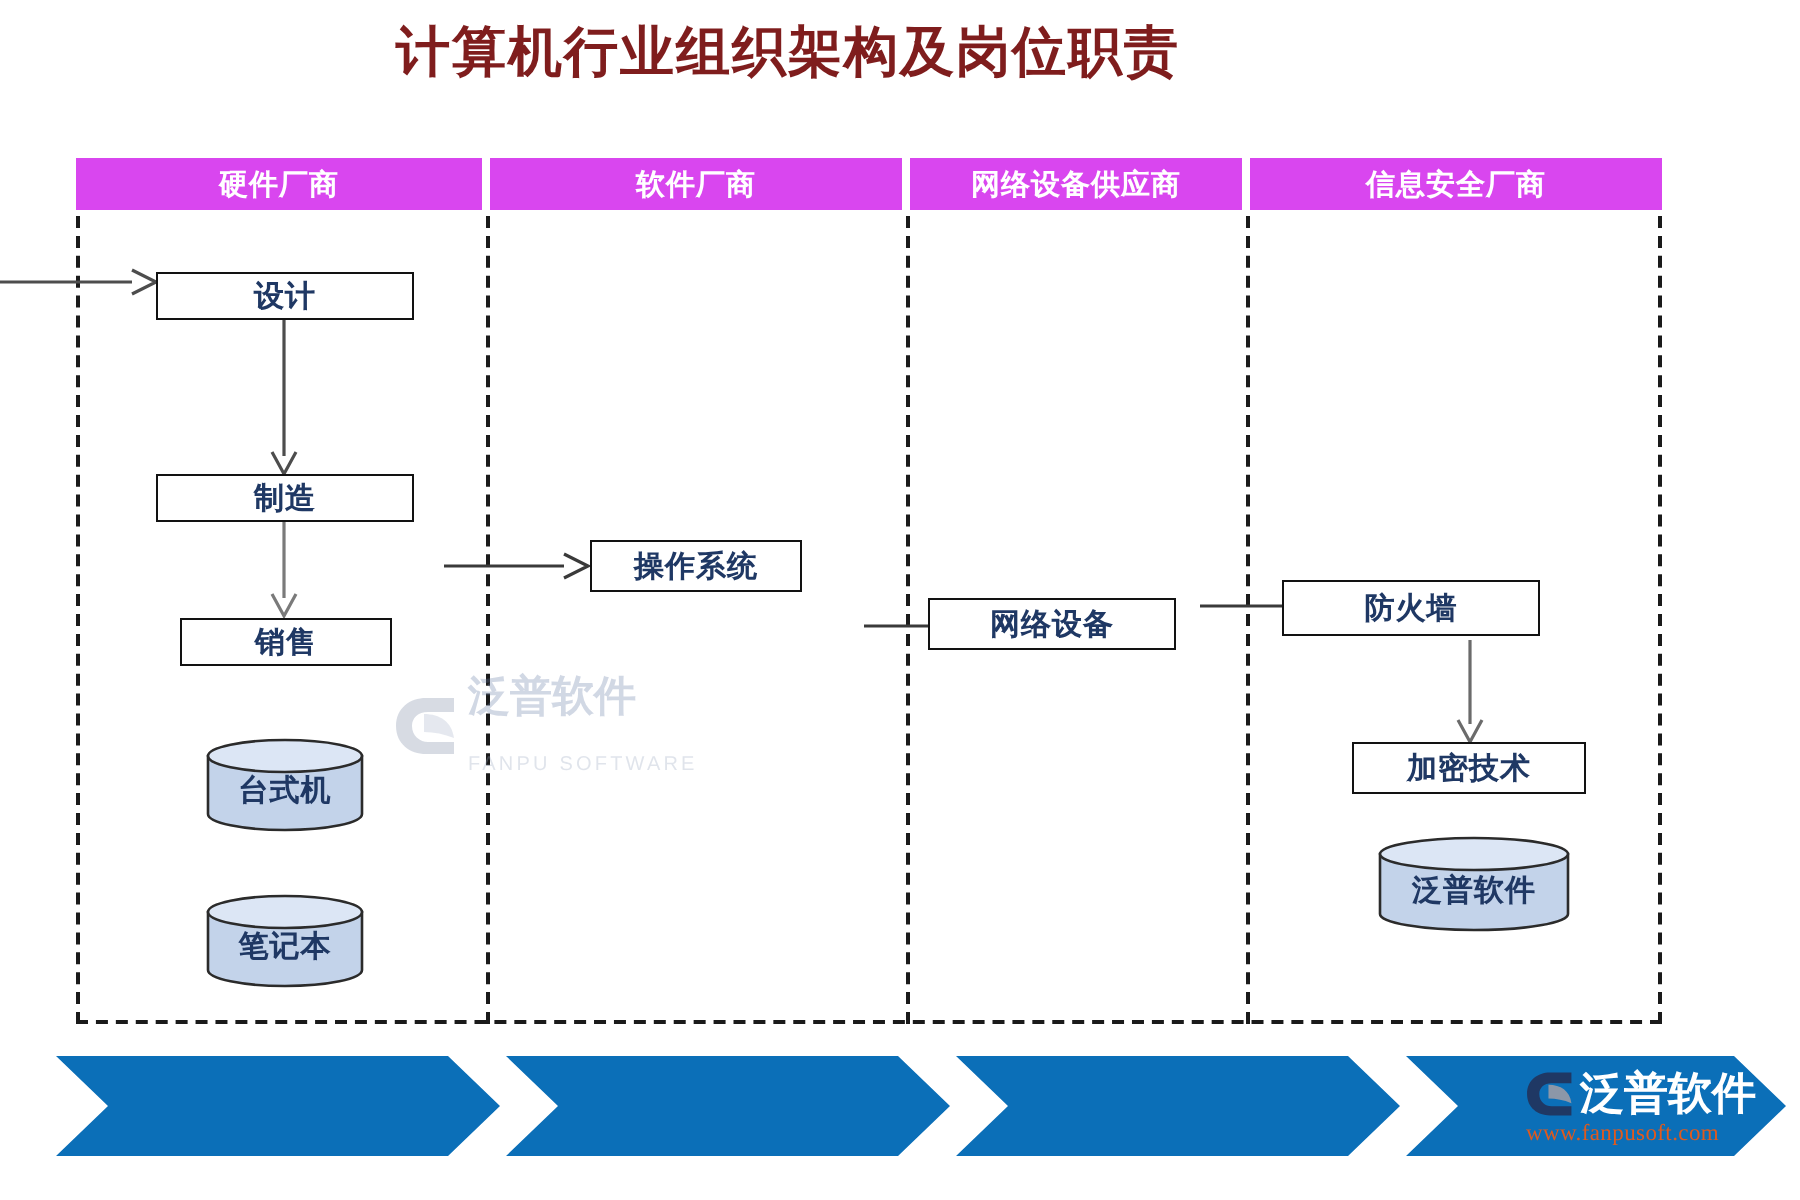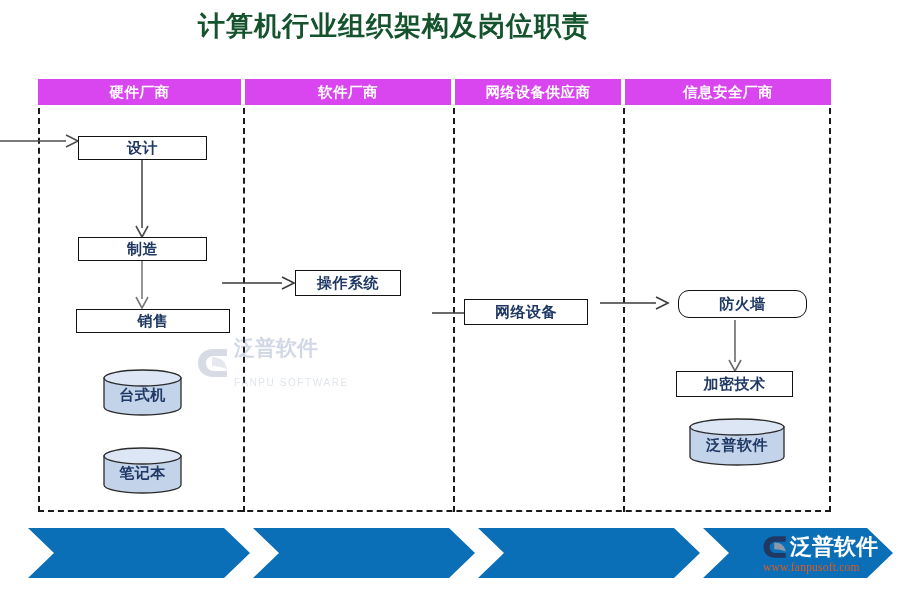--- a/index.html
+++ b/index.html
@@ -16,21 +16,21 @@
   }
 
   #page-title {
     position: absolute;
     left: 0;
     top: 8px;
     width: 788px;
     text-align: center;
     font-size: 27px;
     font-weight: bold;
-    color: #14532d;
+    color: #7f1d1d;
     font-family: "Liberation Serif", "DejaVu Serif", serif;
     letter-spacing: 1px;
   }
 
   
   #lane-frame {
     position: absolute;
     left: 38px;
     top: 108px;
     width: 793px;
@@ -251,21 +251,21 @@
 </div>
 
 <div class="pbox" style="left:78px; top:136px; width:129px; height:24px;">
   <span>设计</span>
 </div>
 
 <div class="pbox" style="left:78px; top:237px; width:129px; height:24px;">
   <span>制造</span>
 </div>
 
-<div class="pbox" style="left:76px; top:309px; width:154px; height:24px;">
+<div class="pbox" style="left:90px; top:309px; width:106px; height:24px;">
   <span>销售</span>
 </div>
 
 <div class="cyl" style="left:103px; top:369px; width:79px; height:47px;">
   <svg width="79" height="47" viewBox="0 0 79 47">
     <path d="M1,9 L1,38 A38.5,8 0 0 0 78,38 L78,9 Z" fill="#C3D3EA" stroke="#2b2b2b" stroke-width="1.3"></path>
     <ellipse cx="39.5" cy="9" rx="38.5" ry="8" fill="#DCE6F5" stroke="#2b2b2b" stroke-width="1.3"></ellipse>
   </svg>
   <div class="cyl-label">台式机</div>
 </div>
@@ -279,21 +279,21 @@
 </div>
 
 <div class="pbox" style="left:295px; top:270px; width:106px; height:26px;">
   <span>操作系统</span>
 </div>
 
 <div class="pbox" style="left:464px; top:299px; width:124px; height:26px;">
   <span>网络设备</span>
 </div>
 
-<div class="pbox" style="left:678px; top:290px; width:129px; height:28px;border-radius:11px;">
+<div class="pbox" style="left:641px; top:290px; width:129px; height:28px;">
   <span>防火墙</span>
 </div>
 
 <div class="pbox" style="left:676px; top:371px; width:117px; height:26px;">
   <span>加密技术</span>
 </div>
 
 <div class="cyl" style="left:689px; top:418px; width:96px; height:48px;">
   <svg width="96" height="48" viewBox="0 0 96 48">
     <path d="M1,9 L1,39 A47,8 0 0 0 95,39 L95,9 Z" fill="#C3D3EA" stroke="#2b2b2b" stroke-width="1.3"></path>

